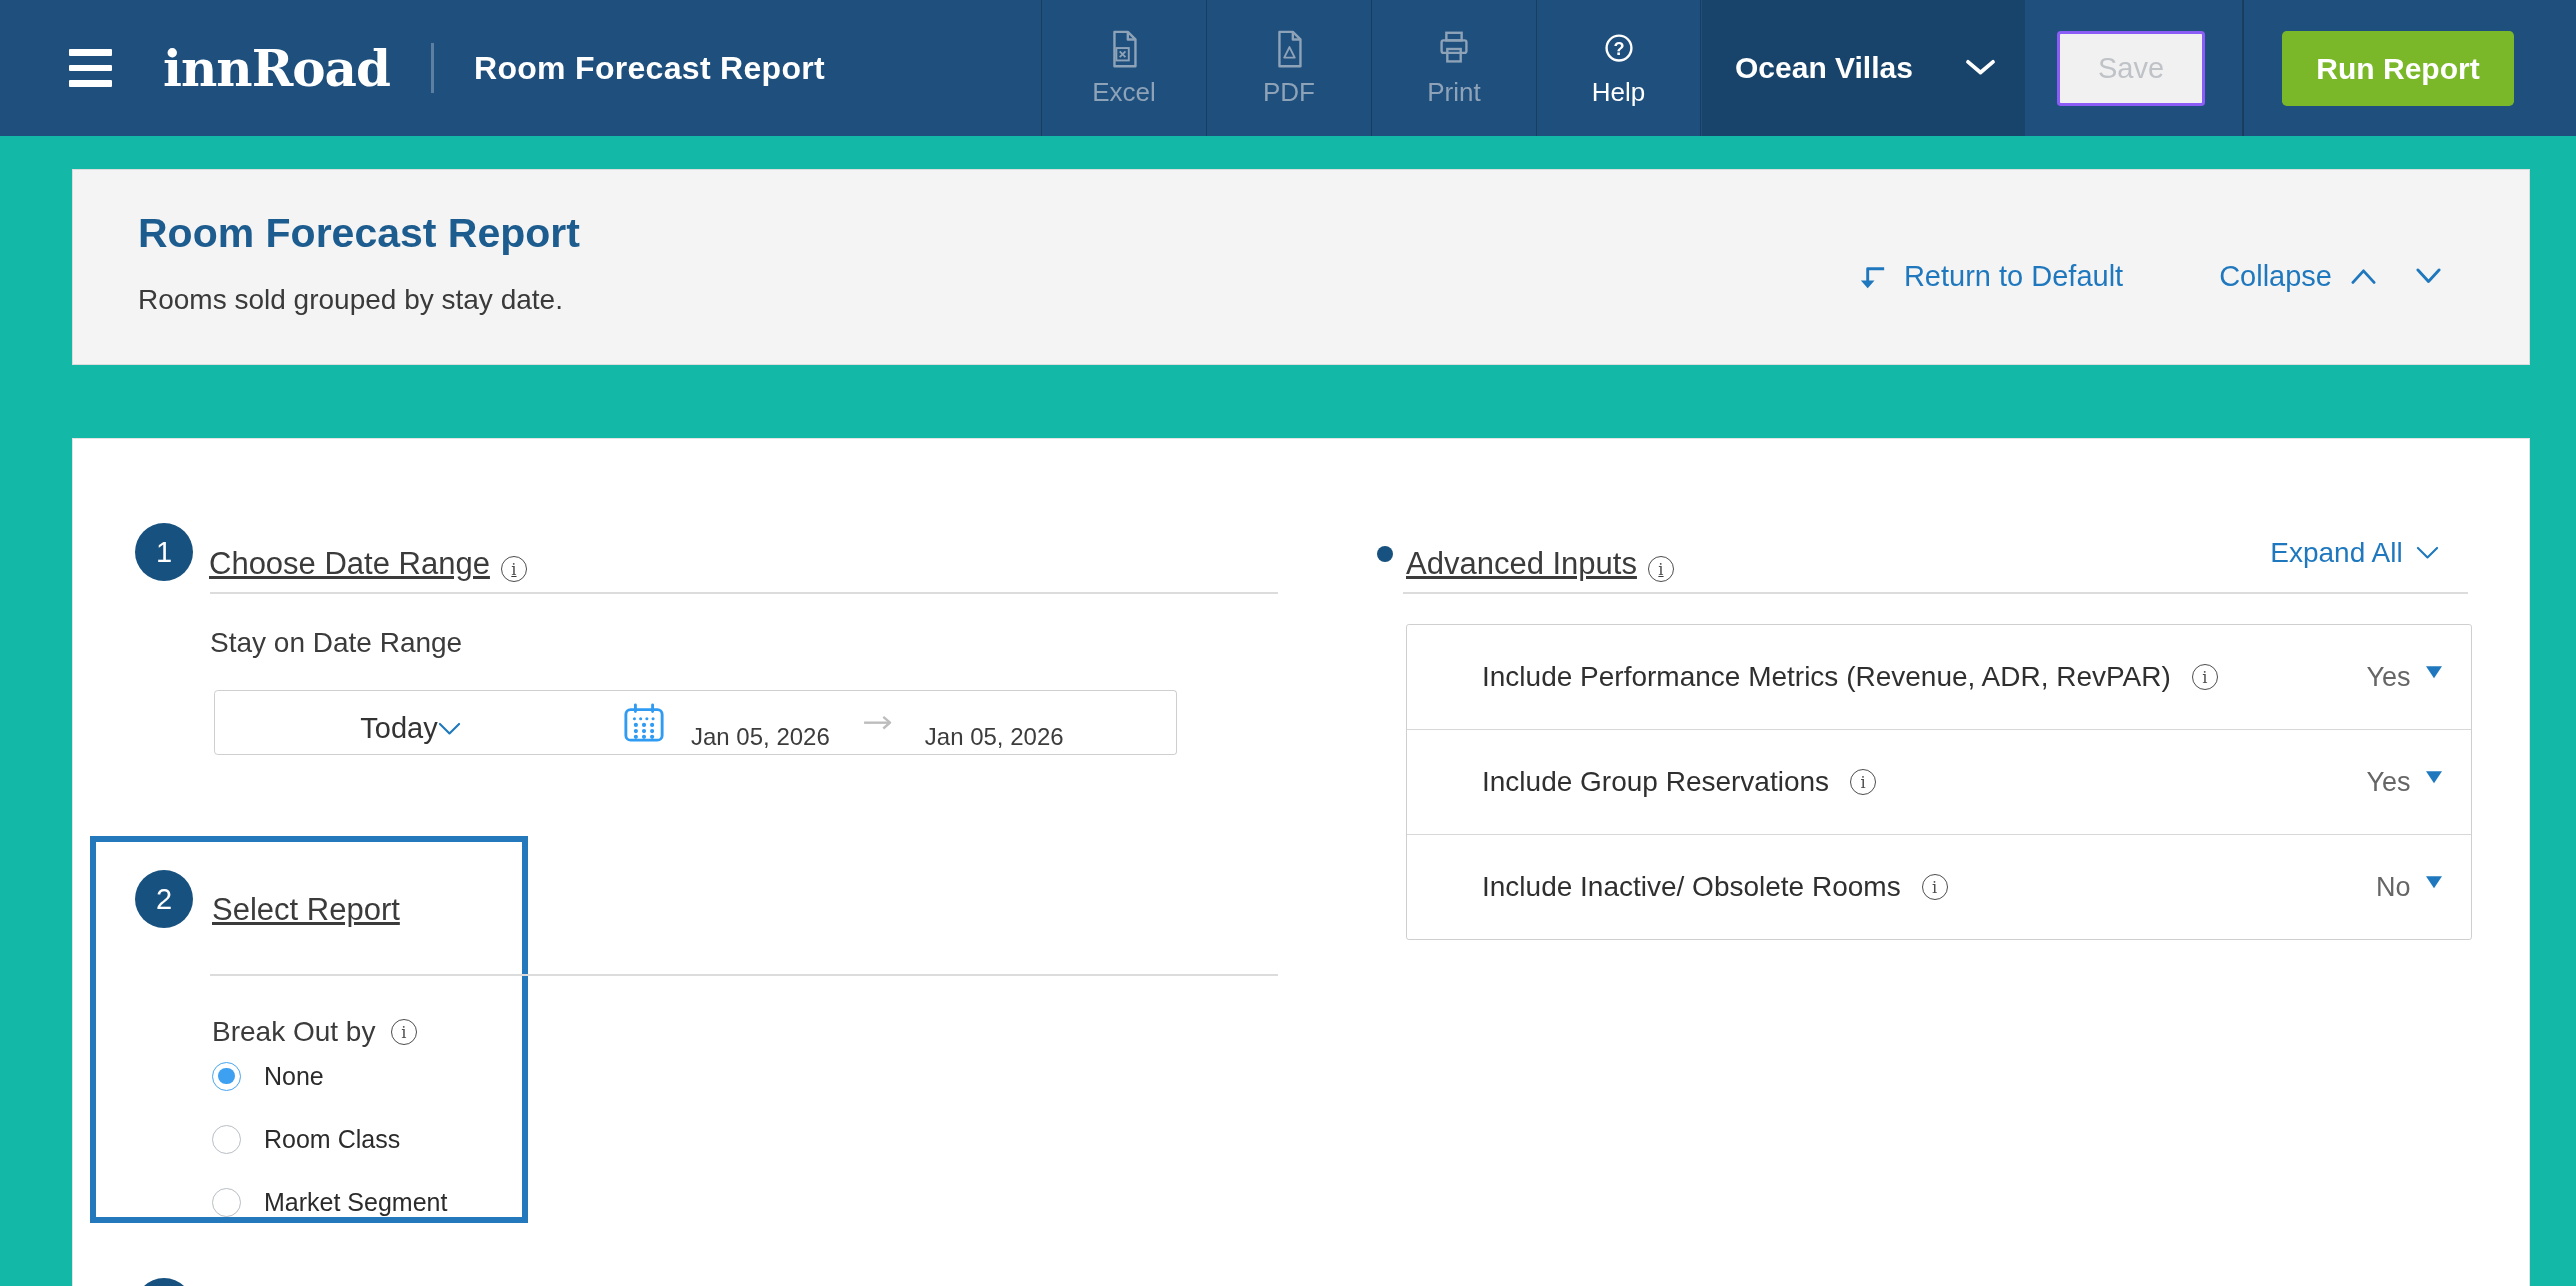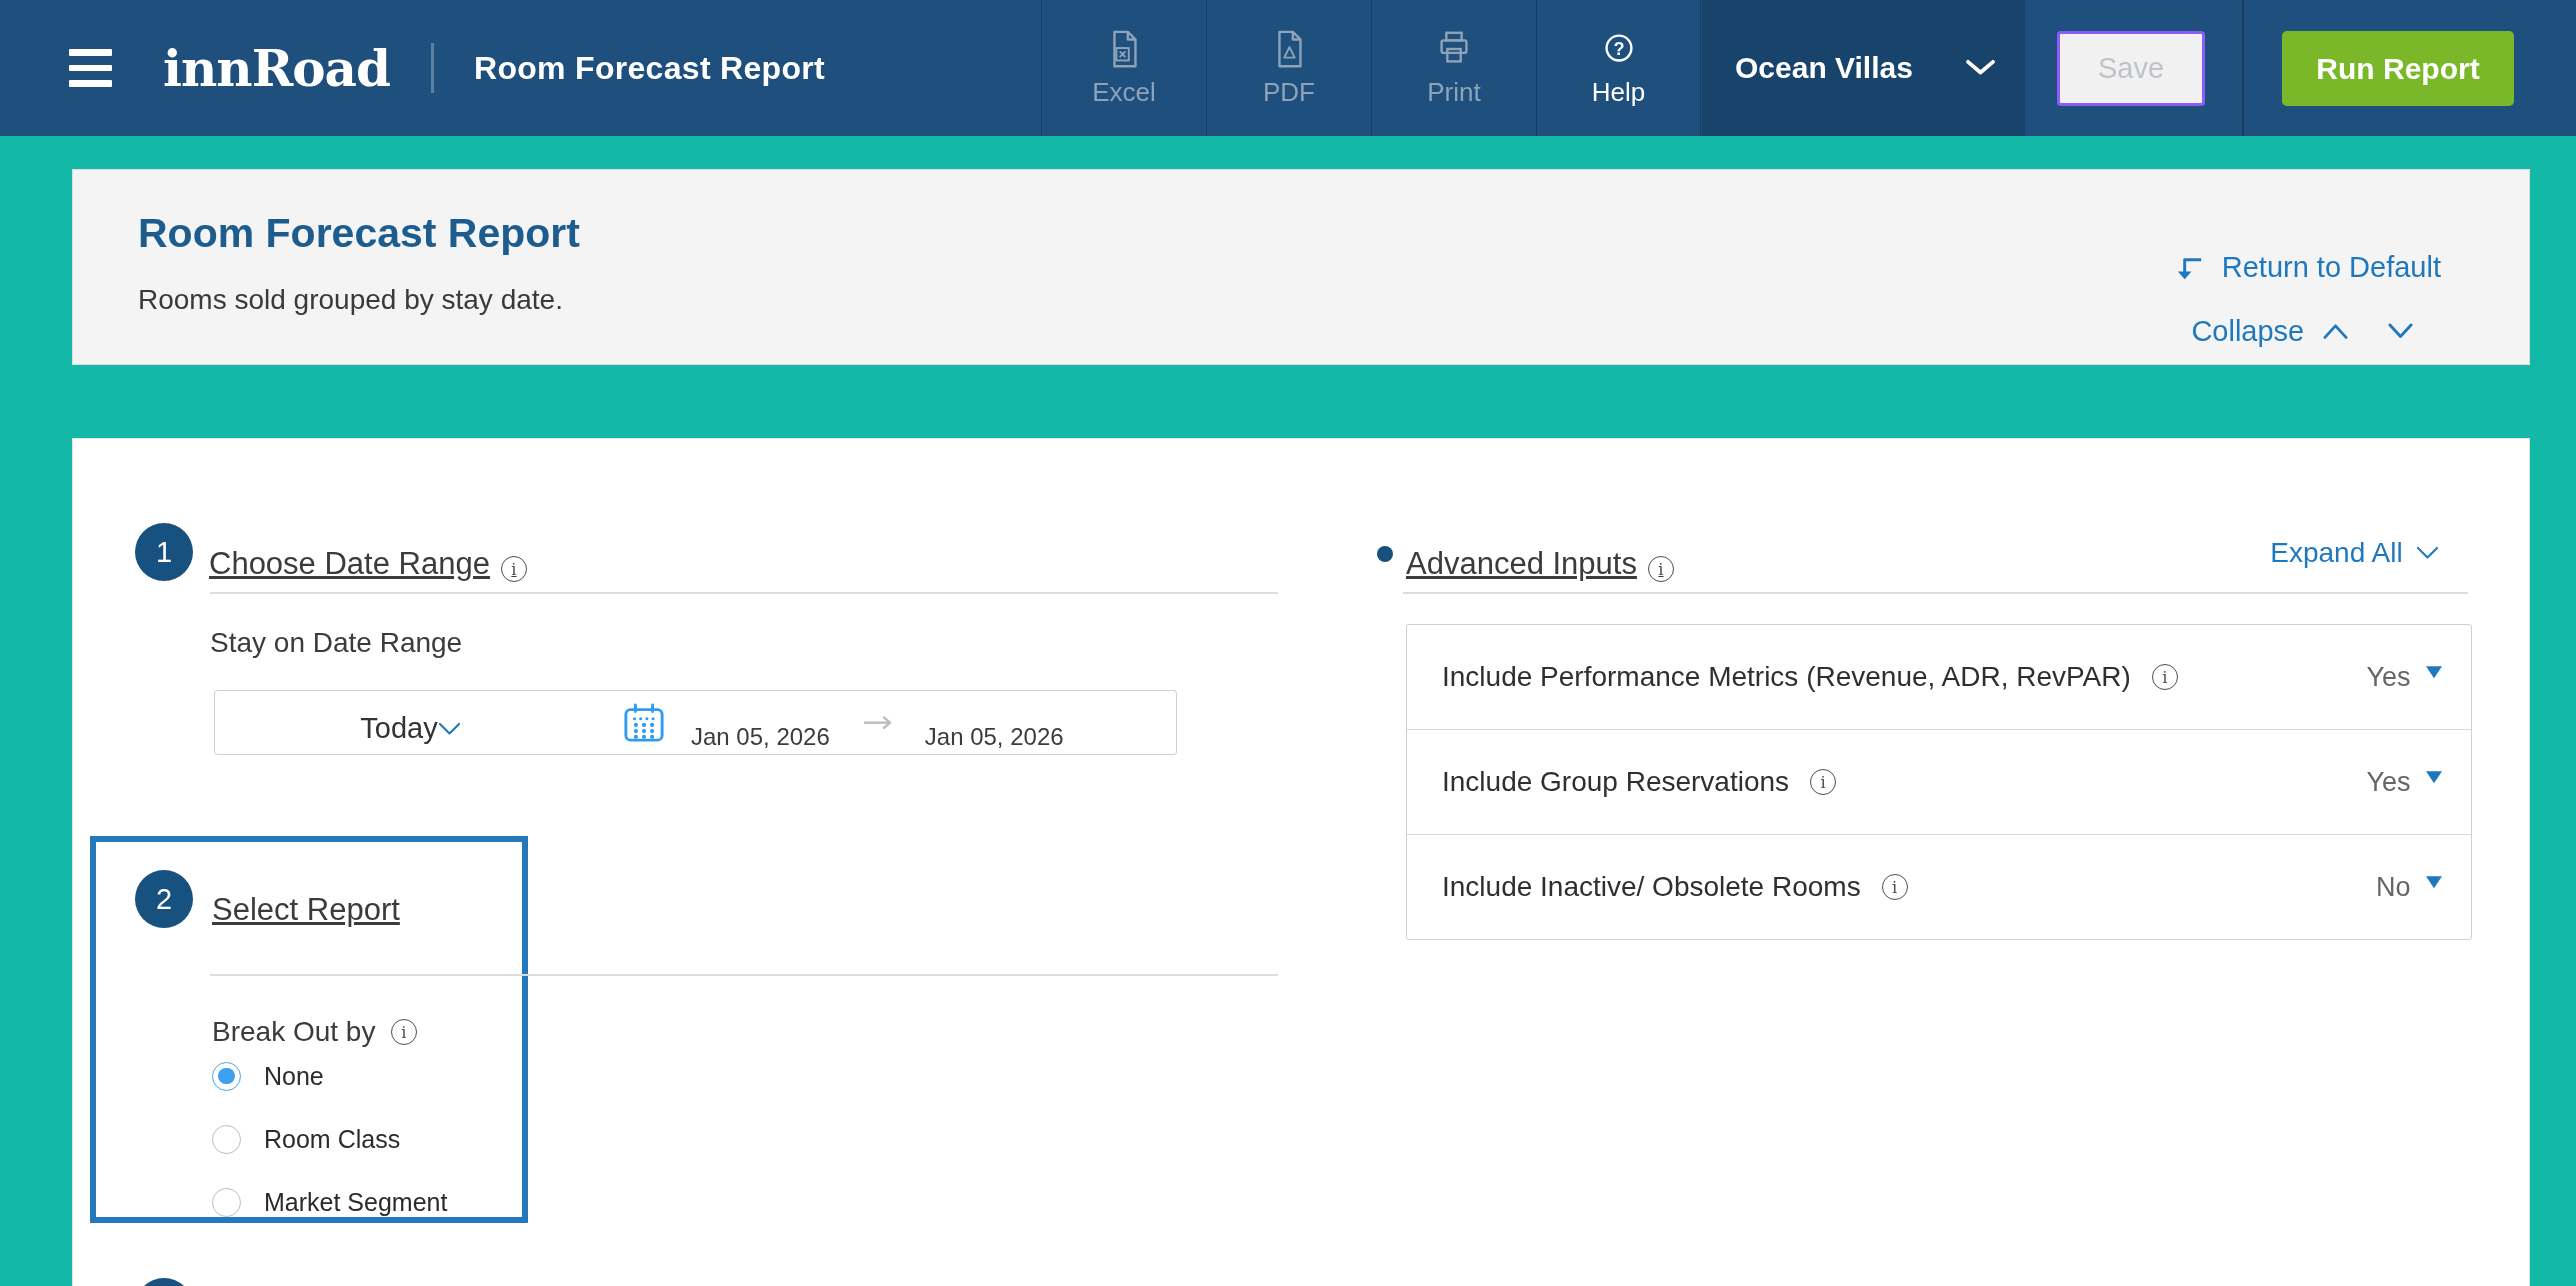--- a/index.html
+++ b/index.html
@@ -33,21 +33,21 @@
   .bar-sep{position:absolute;left:2242px;top:0;width:1.9px;height:136px;background:rgba(0,0,0,.22);}
   .btn-run{position:absolute;left:2282px;top:31px;width:232px;height:75px;background:#7ab829;
            border:none;border-radius:4.8px;color:#fff;font-size:30px;font-weight:600;cursor:pointer;
            font-family:"Liberation Sans",sans-serif;}
 
   
   .report-header{position:absolute;left:72px;top:169px;width:2458px;height:196px;box-sizing:border-box;
                  background:#f4f4f4;border:1.9px solid #dcdcdc;}
   .rh-title{position:absolute;left:65px;top:38px;font-size:41px;font-weight:600;color:#1d5c8e;line-height:50px;}
   .rh-sub{position:absolute;left:65px;top:113px;font-size:28px;color:#3a3a3a;line-height:33px;}
-  .header-actions{position:absolute;right:88px;top:81px;height:42px;display:flex;align-items:flex-start;gap:31px;flex-direction:column;}
+  .header-actions{position:absolute;right:88px;top:81px;height:42px;display:flex;align-items:flex-end;gap:80px;}
   .link-return{display:flex;align-items:center;gap:15.4px;color:#1f78be;font-size:29px;cursor:pointer;}
   .collapse-group{display:flex;align-items:center;margin-left:16px;}
   .collapse-label{color:#1f78be;font-size:29px;}
   .chev-up{margin-left:19px;cursor:pointer;}
   .chev-dn{margin-left:40px;cursor:pointer;}
 
   
   .card{position:absolute;left:72px;top:438px;width:2458px;height:902px;box-sizing:border-box;
         background:#fff;border:1.9px solid #e3e3e3;}
   .step-badge{position:absolute;width:58px;height:58px;border-radius:50%;background:#17517f;color:#fff;
@@ -98,21 +98,21 @@
   
   .adv-bullet{position:absolute;left:1304px;top:107px;width:16.3px;height:16.3px;border-radius:50%;background:#17517f;}
   .heading-adv{left:1333px;top:85px;}
   .expand-all{position:absolute;right:90px;top:98px;display:flex;align-items:center;gap:13.4px;cursor:pointer;}
   .expand-all .ea-label{color:#1f78be;font-size:28px;}
   .adv-panel{position:absolute;left:1333px;top:185px;width:1066px;box-sizing:border-box;background:#fff;
              border:1.9px solid #cfcfcf;border-radius:2.9px;}
   .adv-row{height:104px;display:flex;align-items:center;justify-content:space-between;
            padding:0 29px 0 35px;border-top:1.9px solid #d8d8d8;cursor:pointer;}
   .adv-row:first-child{border-top:none;}
-  .adv-left{display:flex;align-items:center;gap:21px;}
+  .adv-left{display:flex;align-items:center;gap:21px;margin-left:40px;}
   .adv-label{font-size:28px;color:#2f2f2f;}
   .adv-right{display:flex;align-items:center;}
   .adv-value{font-size:27px;color:#666;}
   .caret-down{width:0;height:0;border-left:8.6px solid transparent;border-right:8.6px solid transparent;
               border-top:12.5px solid #1f78be;margin-left:15.4px;transform:translateY(-4.8px);}
   svg{display:block;}
 </style>
 </head>
 <body>
 

